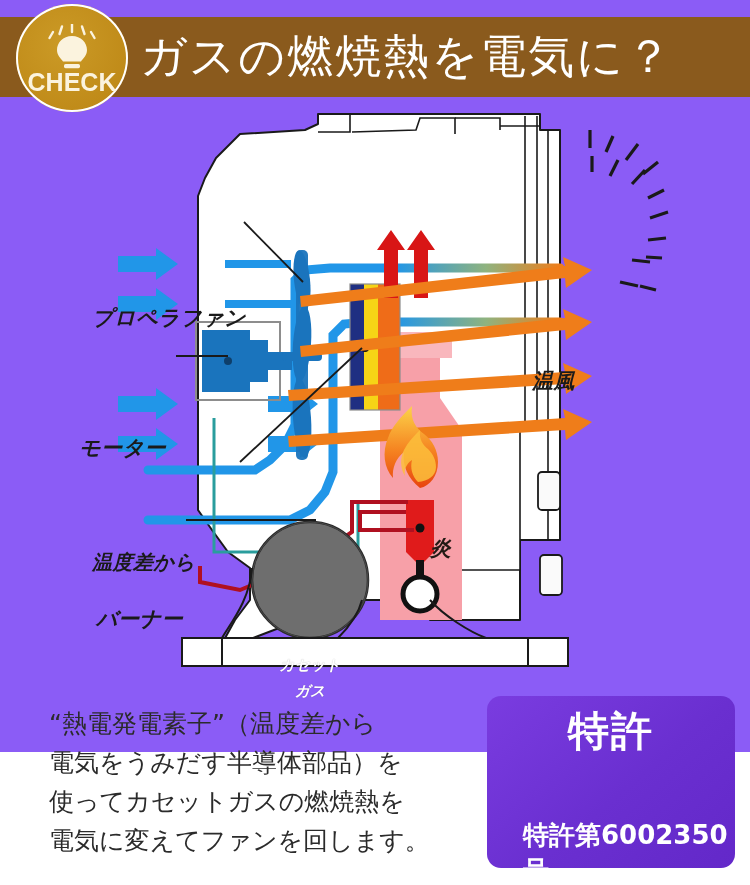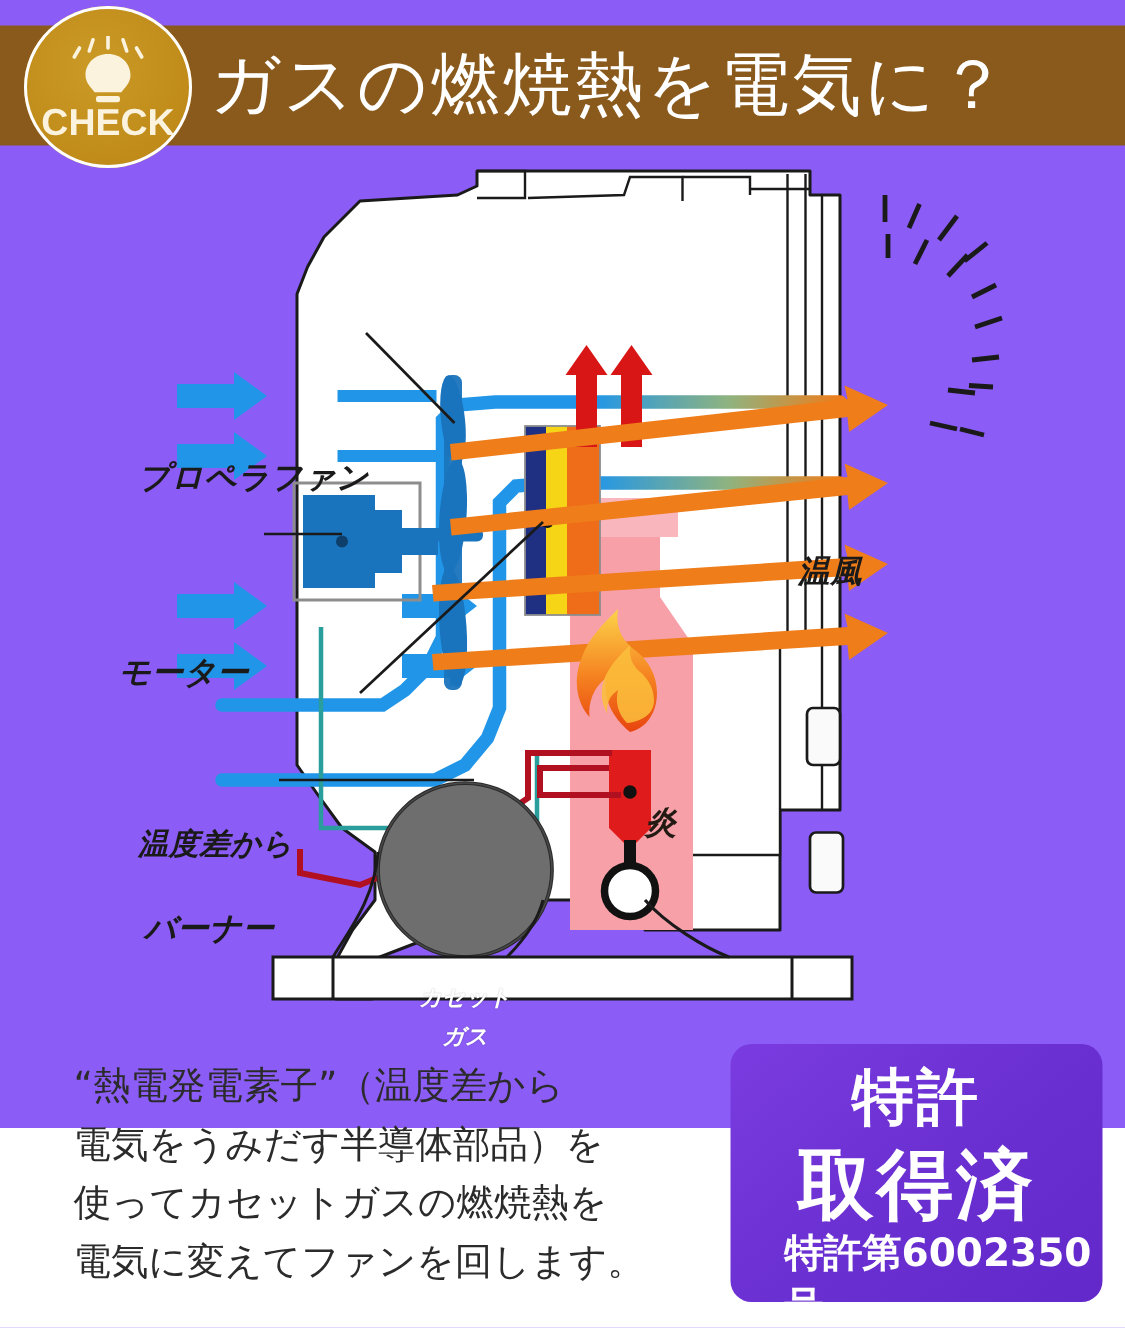--- a/index.html
+++ b/index.html
@@ -334,18 +334,17 @@
   <div class="footer">
     <div class="footer-text">
       <div>“熱電発電素子”（温度差から</div>
       <div>電気をうみだす半導体部品）を</div>
       <div>使ってカセットガスの燃焼熱を</div>
       <div>電気に変えてファンを回します。</div>
     </div>
 
     <div class="patent-badge">
       <div class="patent-line1">特許</div>
-      <div class="patent-line2">取得済</div>
       <div class="patent-no">特許第6002350号</div>
     </div>
   </div>
 
 </div>
 
 </body></html>

